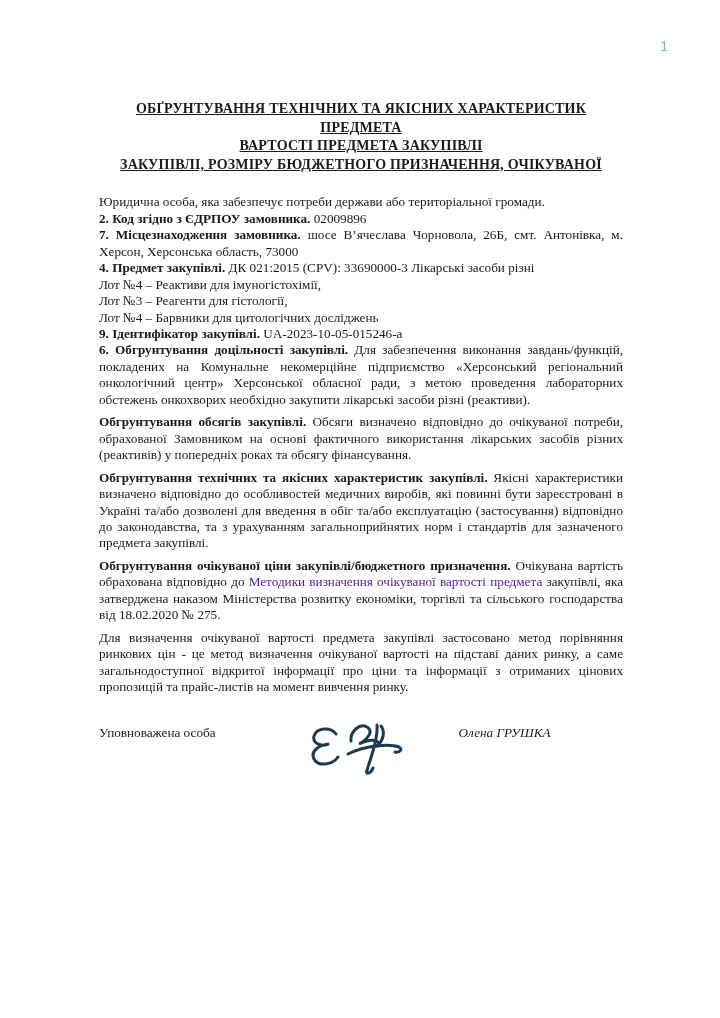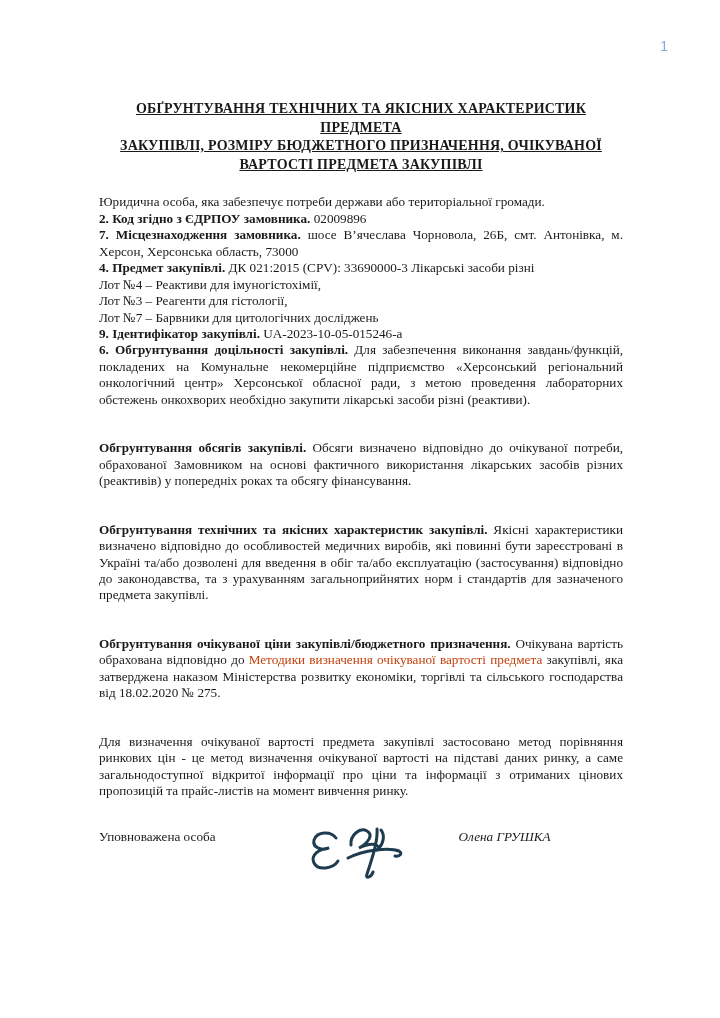--- a/index.html
+++ b/index.html
@@ -19,57 +19,57 @@
   .content { padding: 100px 97px 0 99px; }
   .doc-title {
     font-weight: bold; font-size: 14px; line-height: 18.6px;
     text-align: center; letter-spacing: 0.2px; text-decoration: underline;
   }
   .body-text { margin-top: 20px; }
   .para {
     font-size: 13.2px; line-height: 16.45px;
     text-align: justify; margin: 0;
   }
-  .para.gap { margin-top: 32px; }
+  .para.gap { margin-top: 6px; }
   .para .label { font-weight: bold; }
-  .muted { color: #c2410c; }
+  .muted { color: #4c1d95; }
   .sig-row { display: flex; align-items: flex-start; margin-top: 29px; }
   .sig-label, .sig-name { font-size: 13.2px; white-space: nowrap; }
   .sig-image { flex: 0 0 auto; margin: -12px 0 0 88px; }
   .sig-name { margin-left: 50px; font-style: italic; }
 </style>
 </head>
 <body>
 
 <div class="page">
 
   <div class="page-num">1</div>
 
   <div class="content">
 
     <div class="doc-title">
       <div>ОБҐРУНТУВАННЯ ТЕХНІЧНИХ ТА ЯКІСНИХ ХАРАКТЕРИСТИК ПРЕДМЕТА</div>
+      <div>ВАРТОСТІ ПРЕДМЕТА ЗАКУПІВЛІ</div>
       <div>ЗАКУПІВЛІ, РОЗМІРУ БЮДЖЕТНОГО ПРИЗНАЧЕННЯ, ОЧІКУВАНОЇ</div>
-      <div>ВАРТОСТІ ПРЕДМЕТА ЗАКУПІВЛІ</div>
     </div>
 
     <div class="body-text">
 
 
       <p class="para"><span>Юридична особа, яка забезпечує потреби держави або територіальної громади.</span></p>
 
       <p class="para"><span class="label">2. Код згідно з ЄДРПОУ замовника.</span><span> 02009896</span></p>
 
       <p class="para"><span class="label">7. Місцезнаходження замовника.</span><span> шосе В’ячеслава Чорновола, 26Б, смт. Антонівка, м. Херсон, Херсонська область, 73000</span></p>
 
       <p class="para"><span class="label">4. Предмет закупівлі.</span><span> ДК 021:2015 (CPV): 33690000-3 Лікарські засоби різні</span></p>
 
       <p class="para"><span>Лот №4 – Реактиви для імуногістохімії,</span></p>
       <p class="para"><span>Лот №3 – Реагенти для гістології,</span></p>
-      <p class="para"><span>Лот №7 – Барвники для цитологічних досліджень</span></p>
+      <p class="para"><span>Лот №4 – Барвники для цитологічних досліджень</span></p>
 
       <p class="para"><span class="label">9. Ідентифікатор закупівлі.</span><span> UA-2023-10-05-015246-a</span></p>
 
       <p class="para"><span class="label">6. Обгрунтування доцільності закупівлі.</span><span> Для забезпечення виконання завдань/функцій, покладених на Комунальне некомерційне підприємство «Херсонський регіональний онкологічний центр» Херсонської обласної ради, з метою проведення лабораторних обстежень онкохворих необхідно закупити лікарські засоби різні (реактиви).</span></p>
 
       <p class="para gap"><span class="label">Обгрунтування обсягів закупівлі.</span><span> Обсяги визначено відповідно до очікуваної потреби, обрахованої Замовником на основі фактичного використання лікарських засобів різних (реактивів) у попередніх роках та обсягу фінансування.</span></p>
 
       <p class="para gap"><span class="label">Обгрунтування технічних та якісних характеристик закупівлі.</span><span> Якісні характеристики визначено відповідно до особливостей медичних виробів, які повинні бути зареєстровані в Україні та/або дозволені для введення в обіг та/або експлуатацію (застосування) відповідно до законодавства, та з урахуванням загальноприйнятих норм і стандартів для зазначеного предмета закупівлі.</span></p>
 
       <p class="para gap"><span class="label">Обгрунтування очікуваної ціни закупівлі/бюджетного призначення.</span><span> Очікувана вартість обрахована відповідно до </span><span class="muted">Методики визначення очікуваної вартості предмета</span><span> закупівлі, яка затверджена наказом Міністерства розвитку економіки, торгівлі та сільського господарства від 18.02.2020 № 275.</span></p>

